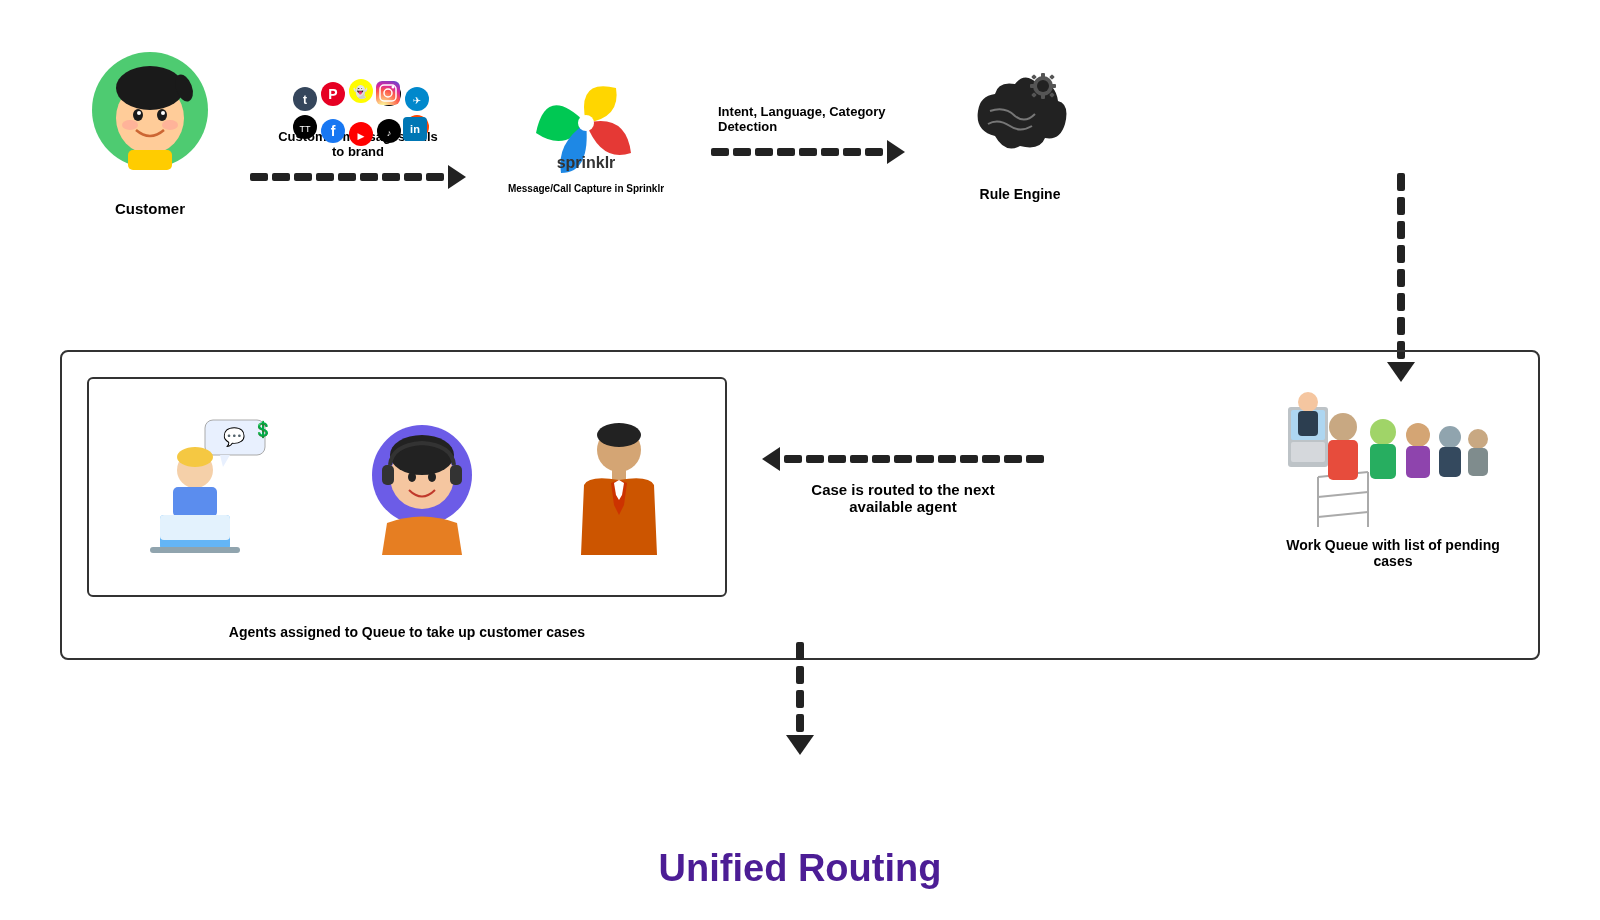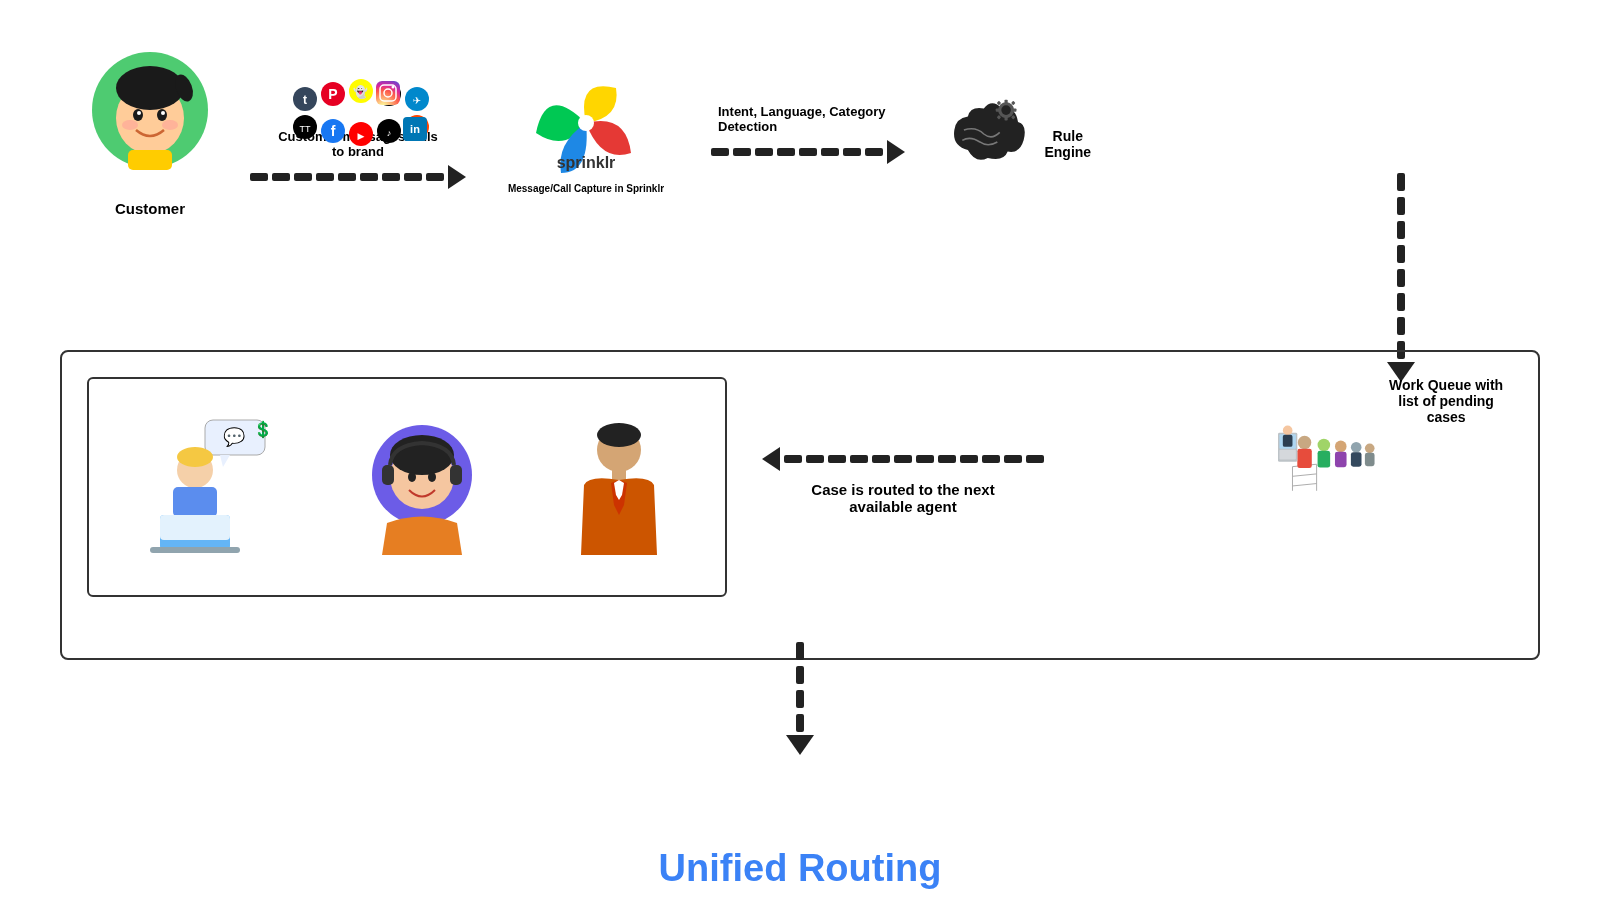--- a/index.html
+++ b/index.html
@@ -77,21 +77,21 @@
       font-weight: bold;
       font-size: 10px;
       text-align: center;
       max-width: 160px;
       margin-top: 10px;
     }
 
     
     .rule-engine-block {
       display: flex;
-      flex-direction: row;
+      flex-direction: column;
       align-items: center;
       width: 160px;
     }
 
     .rule-engine-label {
       font-weight: bold;
       font-size: 14px;
       text-align: center;
       margin-top: 20px;
     }
@@ -388,20 +388,22 @@
 
           <path d="M15 70 Q20 60 50 65 Q80 60 85 70 L88 140 L12 140Z" fill="#cc5500"></path>
 
           <path d="M42 68 L50 65 L58 68 L55 90 L50 100 L45 90Z" fill="#cc3300"></path>
 
           <path d="M45 68 L50 65 L55 68 L53 80 L50 85 L47 80Z" fill="white"></path>
         </svg>
       </div>
     </div>
 
+    <div style="position: absolute; bottom: 18px; left: 25px; width: 640px; text-align: center; font-weight: bold; font-size: 14px;">Agents assigned to Queue to
+take up customer cases</div>
 
     <div style="position: absolute; top: 95px; left: 700px; display: flex; flex-direction: column; align-items: center;">
 
       <div style="display: flex; align-items: center; gap: 4px; margin-bottom: 10px;">
         <div class="arrow-head-left"></div>
         <div class="dash"></div>
           <div class="dash"></div>
           <div class="dash"></div>
         <div class="dash"></div>
           <div class="dash"></div>
@@ -410,21 +412,21 @@
           <div class="dash"></div>
           <div class="dash"></div>
         <div class="dash"></div>
           <div class="dash"></div>
           <div class="dash"></div>
       </div>
       <div style="font-weight: bold; font-size: 15px; text-align: center; max-width: 240px;">Case is routed to the next
 available agent</div>
     </div>
 
-    <div style="position: absolute; top: 25px; right: 30px; width: 230px; display: flex; flex-direction: row; align-items: flex-start;">
+    <div style="position: absolute; top: 25px; right: 30px; width: 230px; display: flex; flex-direction: column; align-items: flex-end;">
 
       <svg width="220" height="160" viewBox="0 0 220 160">
 
         <line x1="30" y1="100" x2="30" y2="150" stroke="#aaa" stroke-width="2"></line>
         <line x1="80" y1="95" x2="80" y2="150" stroke="#aaa" stroke-width="2"></line>
         <line x1="30" y1="100" x2="80" y2="95" stroke="#aaa" stroke-width="2"></line>
         <line x1="30" y1="120" x2="80" y2="115" stroke="#aaa" stroke-width="2"></line>
         <line x1="30" y1="140" x2="80" y2="135" stroke="#aaa" stroke-width="2"></line>
 
         <circle cx="55" cy="50" r="14" fill="#c8a882"></circle>
@@ -457,16 +459,16 @@
 
   <div style="position: absolute; bottom: 165px; left: 50%; transform: translateX(-50%); display: flex; flex-direction: column; align-items: center;">
     <div class="vertical-dash"></div>
     <div class="vertical-dash"></div>
     <div class="vertical-dash"></div>
     <div class="vertical-dash"></div>
     <div class="arrow-head-down"></div>
   </div>
 
   <div class="unified-routing">
-    <div style="font-weight: bold; font-size: 38px; color: #3b82f6;">Unified Routing</div>
+    <div style="font-weight: bold; font-size: 38px; color: #4c1d95;">Unified Routing</div>
   </div>
 
 </div>
 
 </body></html>

